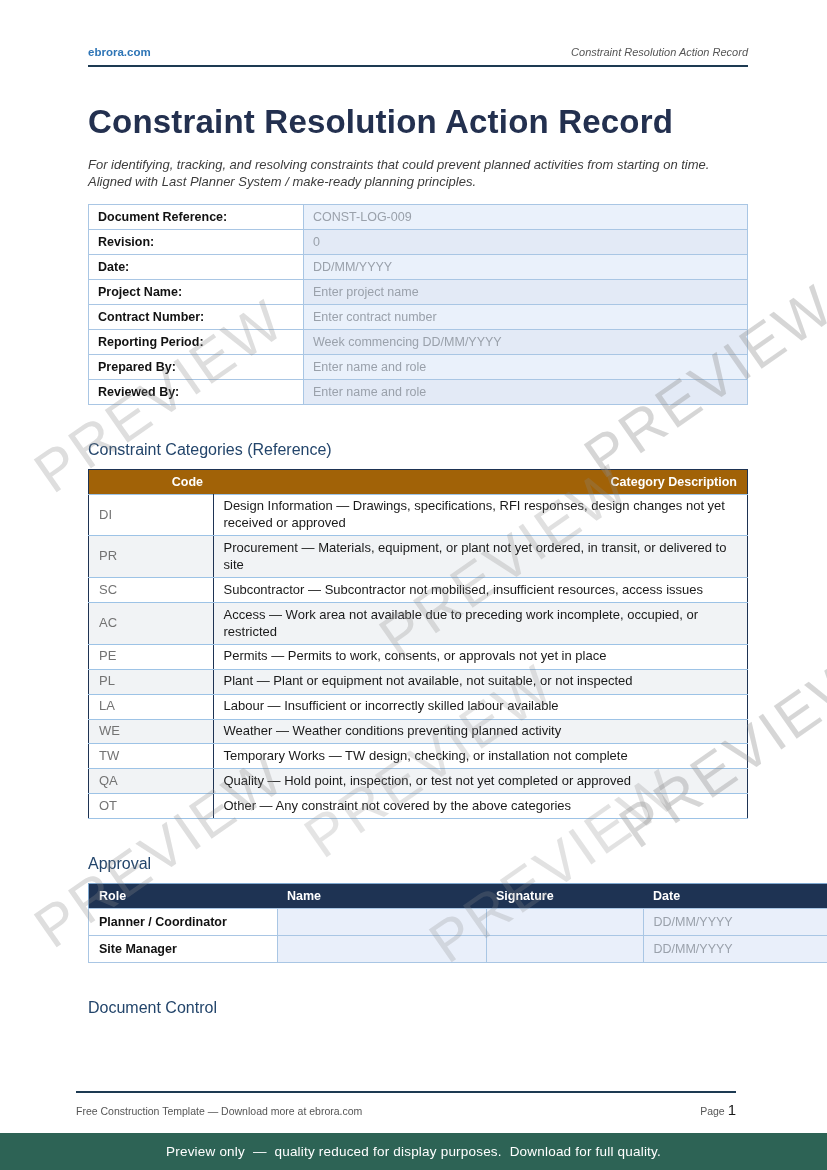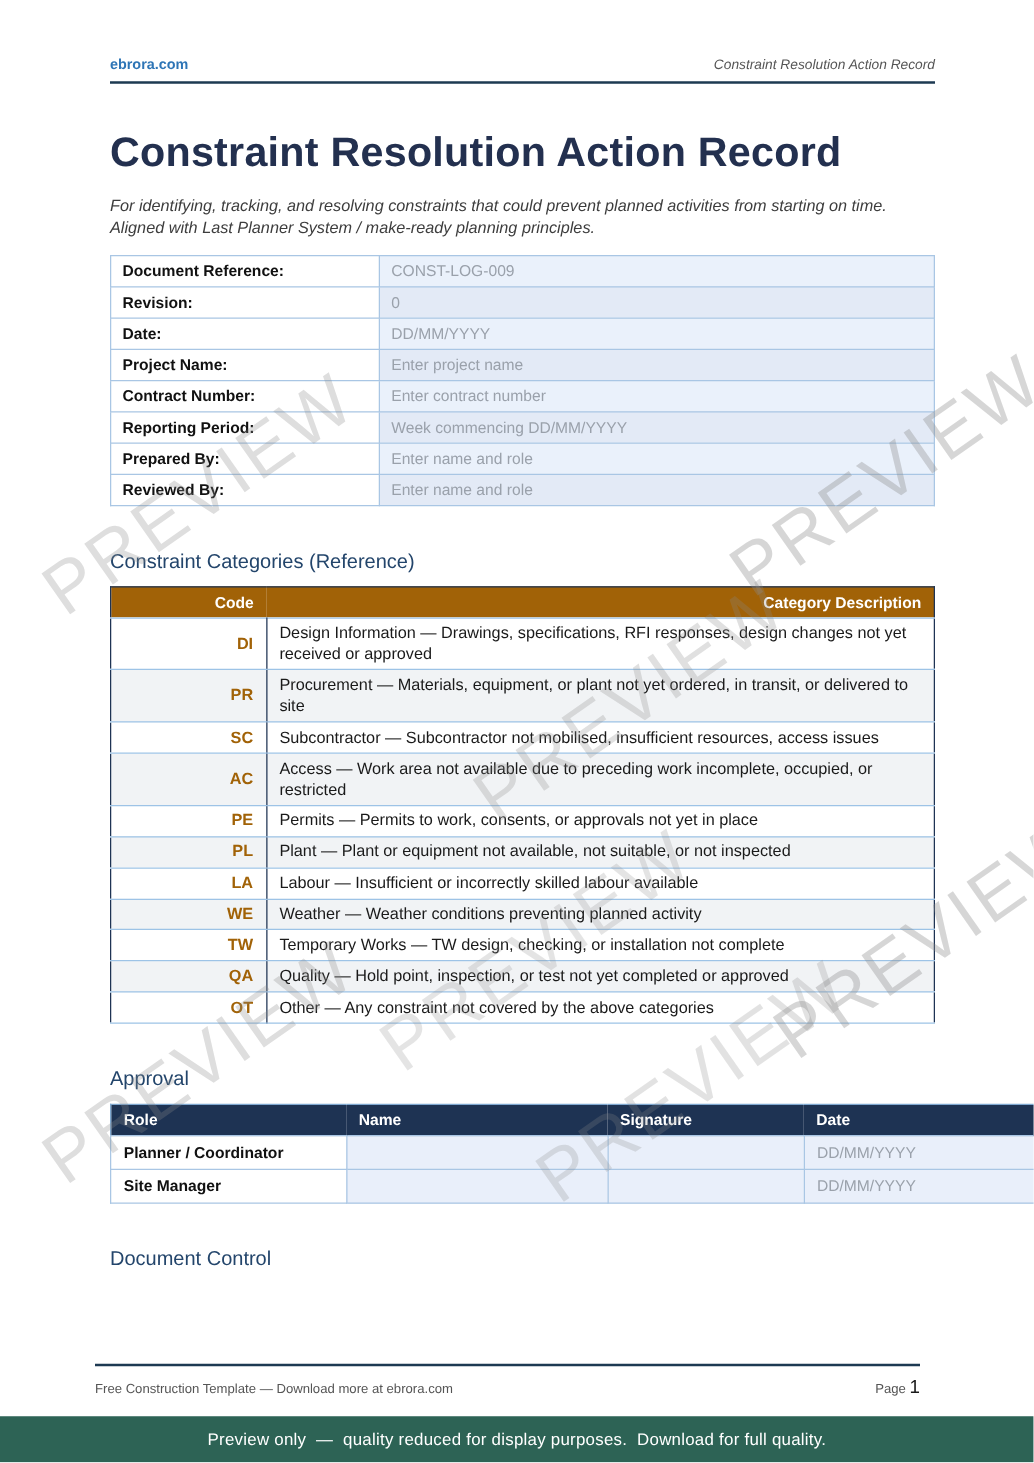--- a/index.html
+++ b/index.html
@@ -62,21 +62,21 @@
   .cat-table thead th {
     background: #a16207; color: #ffffff; font-size: 12.5px; font-weight: bold;
     text-align: right; padding: 5px 10px; height: 14px;
   }
   .cat-table .col-code { width: 104px; }
   .cat-table td {
     font-size: 13px; padding: 3.5px 10px; line-height: 1.3;
     border-top: 1px solid #9dc3e6; border-bottom: 1px solid #9dc3e6;
   }
   .cat-table td.code-cell {
-    text-align: right; font-weight: bold; color: #a16207;
+    text-align: left; font-weight: normal; color: #737373;
     border-right: 1px solid #1e3353;
   }
   .cat-table tbody tr:nth-child(even) td { background: #f1f3f5; }
   .cat-table tbody tr:nth-child(odd) td { background: #ffffff; }
 
   
   .appr-table { margin-top: 10px; border: 1px solid #7fa8d0; border: 1px solid #7fa8d0; }
   .appr-table thead th {
     background: #1e3353; color: #ffffff; font-size: 12.5px; font-weight: bold;
     text-align: left; padding: 5px 10px; height: 14px;

